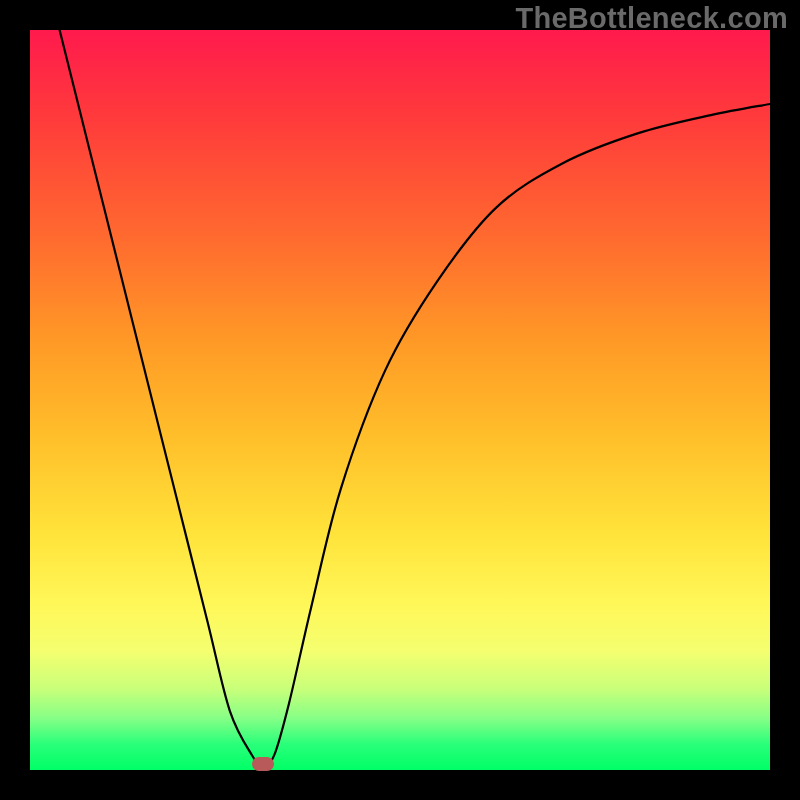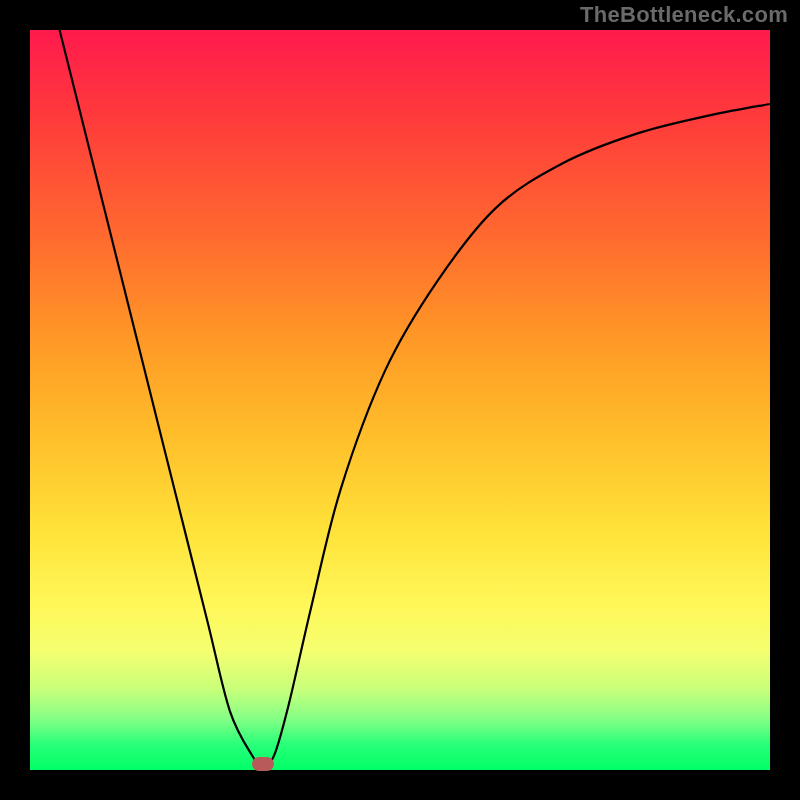--- a/index.html
+++ b/index.html
@@ -15,21 +15,21 @@
     width: 800px;
     height: 800px;
     background: #000;
     position: relative;
   }
   .watermark {
     position: absolute;
     top: 2px;
     right: 12px;
     color: #6a6a6a;
-    font-size: 22px;
+    font-size: 29px;
     font-weight: 600;
     letter-spacing: 0.3px;
     z-index: 10;
   }
   .plot {
     position: absolute;
     left: 30px;
     top: 30px;
     width: 740px;
     height: 740px;

